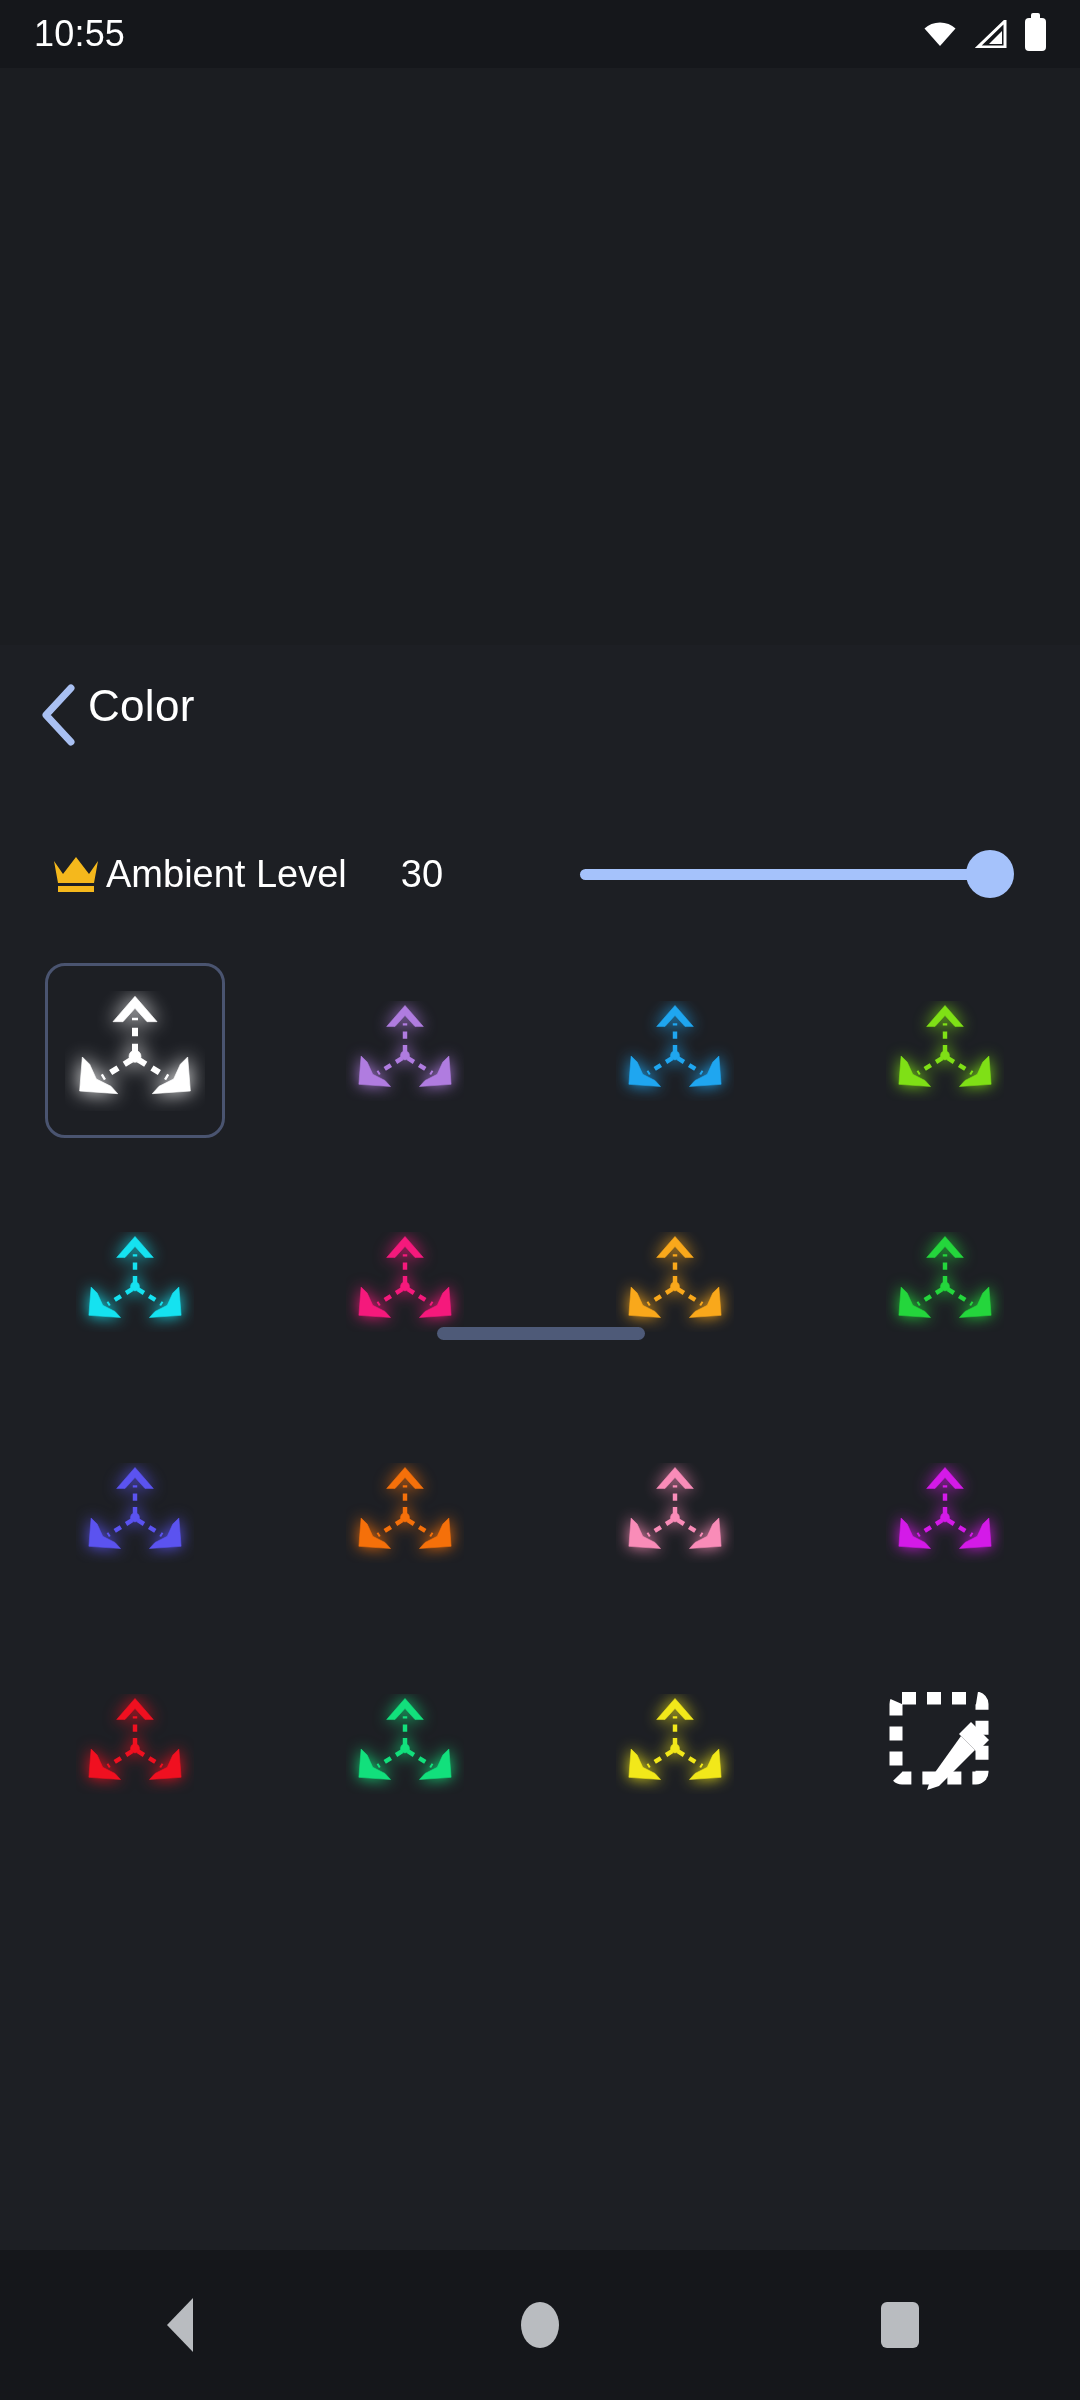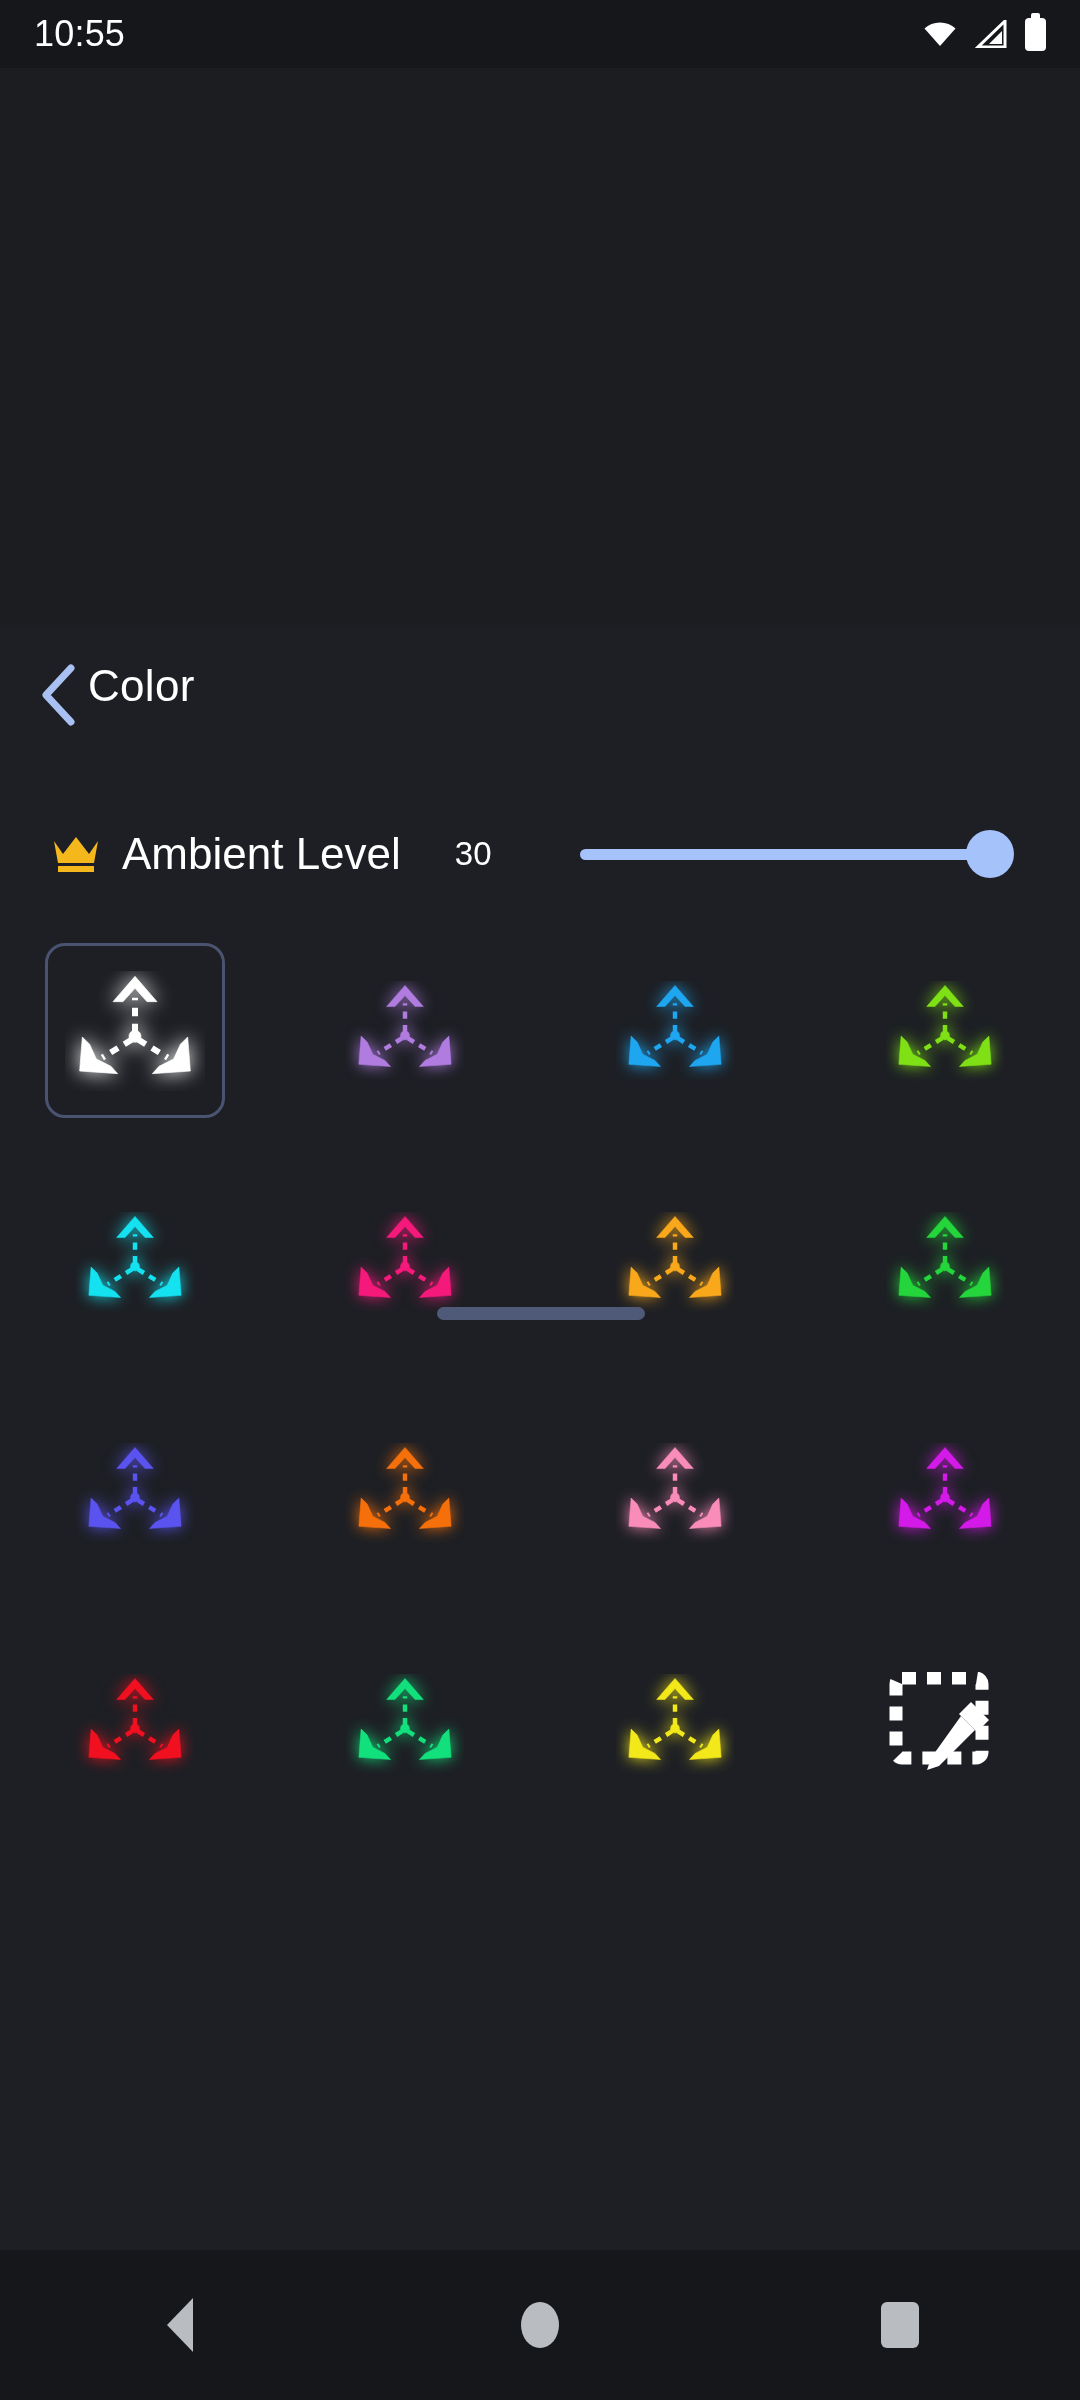--- a/index.html
+++ b/index.html
@@ -50,21 +50,21 @@
     width:210px; height:180px; z-index:3;
   }
   .swipe-hint{
     position:absolute; left:0; bottom:24px; width:100%;
     text-align:center; color:#ffffff; font-size:33px;
     text-shadow:0 2px 6px rgba(0,0,0,.55); z-index:4;
   }
 
   
   .sheet{
-    position:absolute; top:625px; left:0; width:1080px; height:1625px;
+    position:absolute; top:645px; left:0; width:1080px; height:1625px;
     background:#1d1f24;
   }
   .sheet-head{ position:relative; height:140px; }
   .back-btn{
     position:absolute; left:22px; top:32px; width:72px; height:76px;
     display:flex; align-items:center; justify-content:center; cursor:pointer;
   }
   .sheet-title{
     position:absolute; left:88px; top:36px;
     color:#fff; font-size:44px; letter-spacing:.3px;
@@ -73,22 +73,22 @@
     position:absolute; left:437px; top:682px; width:208px; height:13px;
     background:#4e5a78; border-radius:7px;
   }
 
   
   .ambient-row{
     position:absolute; left:0; top:183px; width:1080px; height:92px;
     display:flex; align-items:center;
   }
   .crown{ margin-left:52px; width:48px; height:38px; }
-  .ambient-label{ margin-left:22px; color:#ffffff; font-size:44px; }
-  .ambient-value{ margin-left:54px; color:#ffffff; font-size:33px; }
+  .ambient-label{ margin-left:6px; color:#ffffff; font-size:38px; }
+  .ambient-value{ margin-left:54px; color:#ffffff; font-size:38px; }
   .slider{ position:absolute; left:580px; top:22px; width:440px; height:48px; cursor:pointer; }
   .slider-track{
     position:absolute; left:0; top:19px; width:400px; height:11px;
     background:#a5c2fb; border-radius:6px;
   }
   .slider-thumb{
     position:absolute; left:386px; top:0; width:48px; height:48px;
     background:#a5c2fb; border-radius:50%;
   }
 

